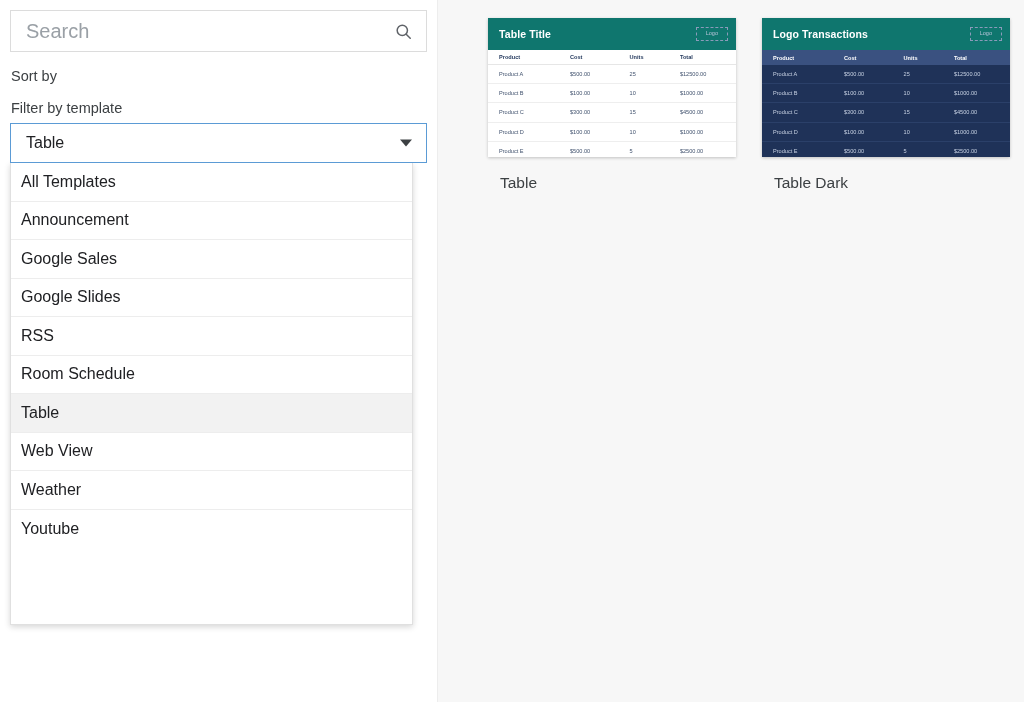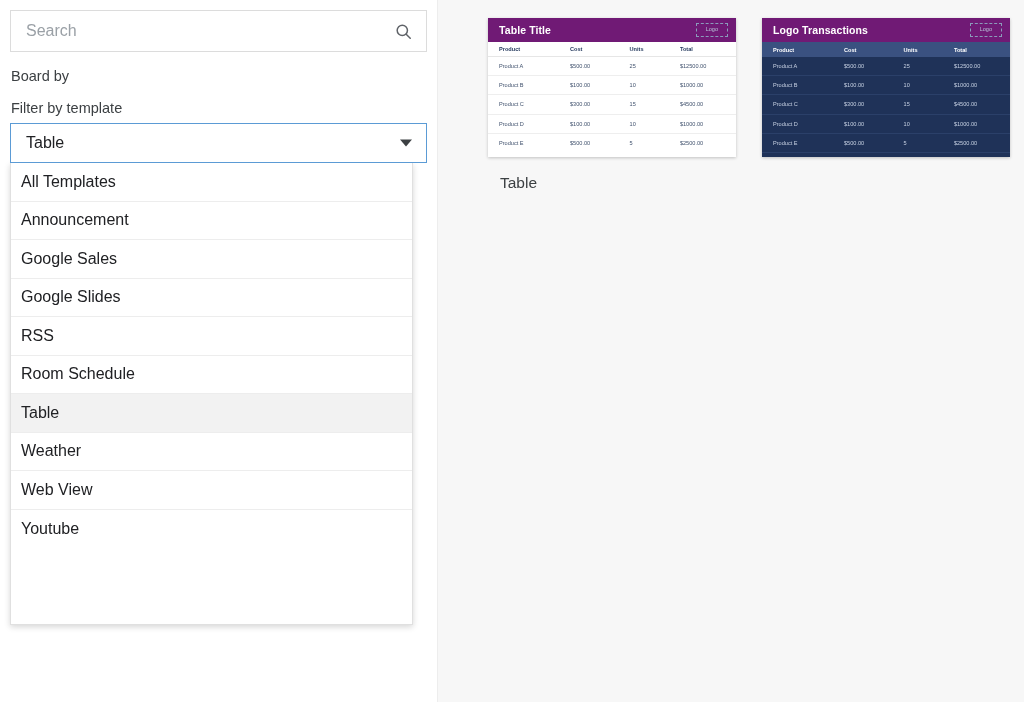--- a/index.html
+++ b/index.html
@@ -22,21 +22,21 @@
   .search-wrap {
     position: relative;
     height: 42px;
     border: 1px solid #dcdcdc;
     background: #fff;
     display: flex; align-items: center;
   }
   .search-input {
     border: 0; outline: 0; background: transparent;
     font-family: "Liberation Sans", sans-serif;
-    font-size: 16px; color: #202124;
+    font-size: 20px; color: #202124;
     padding: 0 40px 0 15px;
     width: 100%; height: 100%;
   }
   .search-input::placeholder { color: #9aa0a6; }
   .search-icon {
     position: absolute; right: 13px; top: 50%;
     transform: translateY(-50%);
     width: 20px; height: 20px;
     display: flex; align-items: center; justify-content: center;
   }
@@ -114,22 +114,22 @@
 
   .thumb {
     width: 248px; height: 139px;
     overflow: hidden;
     box-shadow: 0 1px 3px rgba(0,0,0,0.22);
     background: #fff;
   }
   .thumb.dark { background: #1f3258; }
 
   .tbl-header {
-    height: 24px;
-    background: #701a75;
+    height: 32px;
+    background: #0f766e;
     display: flex; align-items: center;
     justify-content: space-between;
     padding: 0 8px 0 11px;
   }
   .tbl-title {
     color: #ffffff;
     font-size: 10.5px;
     font-weight: bold;
     letter-spacing: 0.1px;
   }
@@ -196,40 +196,40 @@
     <div class="search-wrap">
       <input class="search-input" type="text" placeholder="Search" style="">
       <span class="search-icon">
         <svg width="19" height="19" viewBox="0 0 24 24" fill="none" stroke="#5f6368" stroke-width="1.9">
           <circle cx="10.5" cy="10.5" r="6.5"></circle>
           <line x1="15.4" y1="15.4" x2="20.5" y2="20.5" stroke-linecap="round"></line>
         </svg>
       </span>
     </div>
 
-    <div class="field-label">Board by</div>
+    <div class="field-label">Sort by</div>
 
 
     <div class="field-label">Filter by template</div>
 
     <div class="select-box focused">
       <span class="select-value">Table</span>
       <span class="caret"></span>
     </div>
 
     <div class="dropdown-list" id="dropdown-list">
         <div class="dd-item">All Templates</div>
         <div class="dd-item">Announcement</div>
         <div class="dd-item">Google Sales</div>
         <div class="dd-item">Google Slides</div>
         <div class="dd-item">RSS</div>
         <div class="dd-item">Room Schedule</div>
         <div class="dd-item selected">Table</div>
+        <div class="dd-item">Web View</div>
         <div class="dd-item">Weather</div>
-        <div class="dd-item">Web View</div>
         <div class="dd-item">Youtube</div>
       </div>
   </div>
 
   <div class="right-panel">
     <div class="card-grid" id="card-grid">
         <div class="card">
           <div class="thumb">
             <div class="tbl-header">
               <div class="tbl-title">Table Title</div>
@@ -310,17 +310,18 @@
               <span class="c3">10</span>
               <span class="c4">$1000.00</span>
             </div>
             <div class="tbl-row tbl-body-row">
               <span class="c1">Product E</span>
               <span class="c2">$500.00</span>
               <span class="c3">5</span>
               <span class="c4">$2500.00</span>
             </div>
           </div>
+          <div class="card-label">Table Dark</div>
         </div>
       </div>
   </div>
 
 </div>
 
 </body></html>

